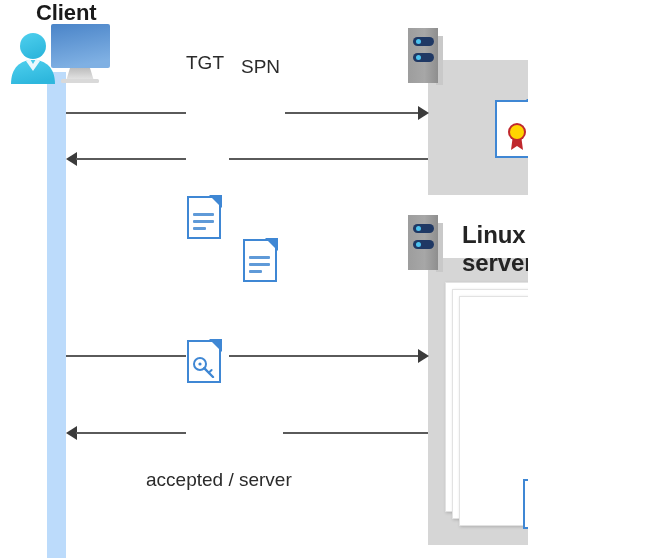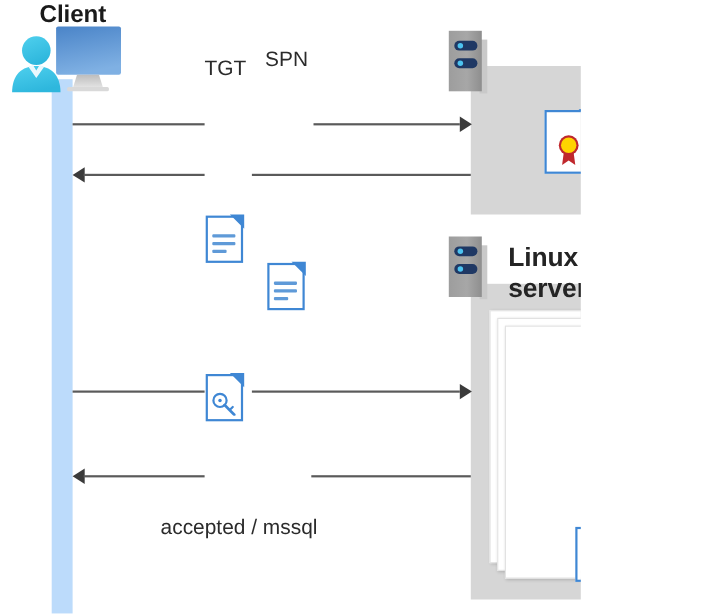--- a/index.html
+++ b/index.html
@@ -14,21 +14,21 @@
     line-height:1.18;white-space:pre-line;
   }
   .lbl-plain{color:#2b2b2b;}
 
   #client-title{left:36px;top:0px;font-size:22px;}
   #dc-title{left:461px;top:2px;font-size:21px;color:#242424;}
   #linux-title{left:462px;top:221px;font-size:24px;color:#242424;}
   #container-title{left:494px;top:310px;font-size:20px;color:#1c1c1c;}
   #keytab-label{left:480px;top:478px;font-size:19px;color:#2b2b2b;}
   #tgt-label{left:186px;top:52px;font-size:19px;color:#2b2b2b;}
-  #spn-label{left:241px;top:44px;font-size:19px;color:#2b2b2b;}
+  #spn-label{left:241px;top:56px;font-size:19px;color:#2b2b2b;}
   #accepted-denied{left:146px;top:469px;font-size:19px;color:#2b2b2b;}
 
   
   #lifeline{left:47px;top:72px;width:19px;height:486px;background:#bcdbfb;}
 
   
   .gray-panel{background:#d6d6d6;}
   #dc-panel{left:428px;top:60px;width:175px;height:135px;}
   #linux-panel{left:428px;top:258px;width:215px;height:287px;}
 
@@ -269,15 +269,15 @@
   </div>
 
   <div class="arrow-line" style="left:66px;top:355px;width:120px;"></div>
   <div class="arrow-line" style="left:229px;top:355px;width:189px;"></div>
   <div class="arrowhead ah-right" style="left:418px;top:349px;"></div>
 
   <div class="arrowhead ah-left" style="left:66px;top:426px;"></div>
   <div class="arrow-line" style="left:76px;top:432px;width:110px;"></div>
   <div class="arrow-line" style="left:283px;top:432px;width:145px;"></div>
 
-  <div class="abs lbl-plain" id="accepted-denied">accepted / mssql</div>
+  <div class="abs lbl-plain" id="accepted-denied">accepted / server</div>
 
 </div>
 
 </body></html>

